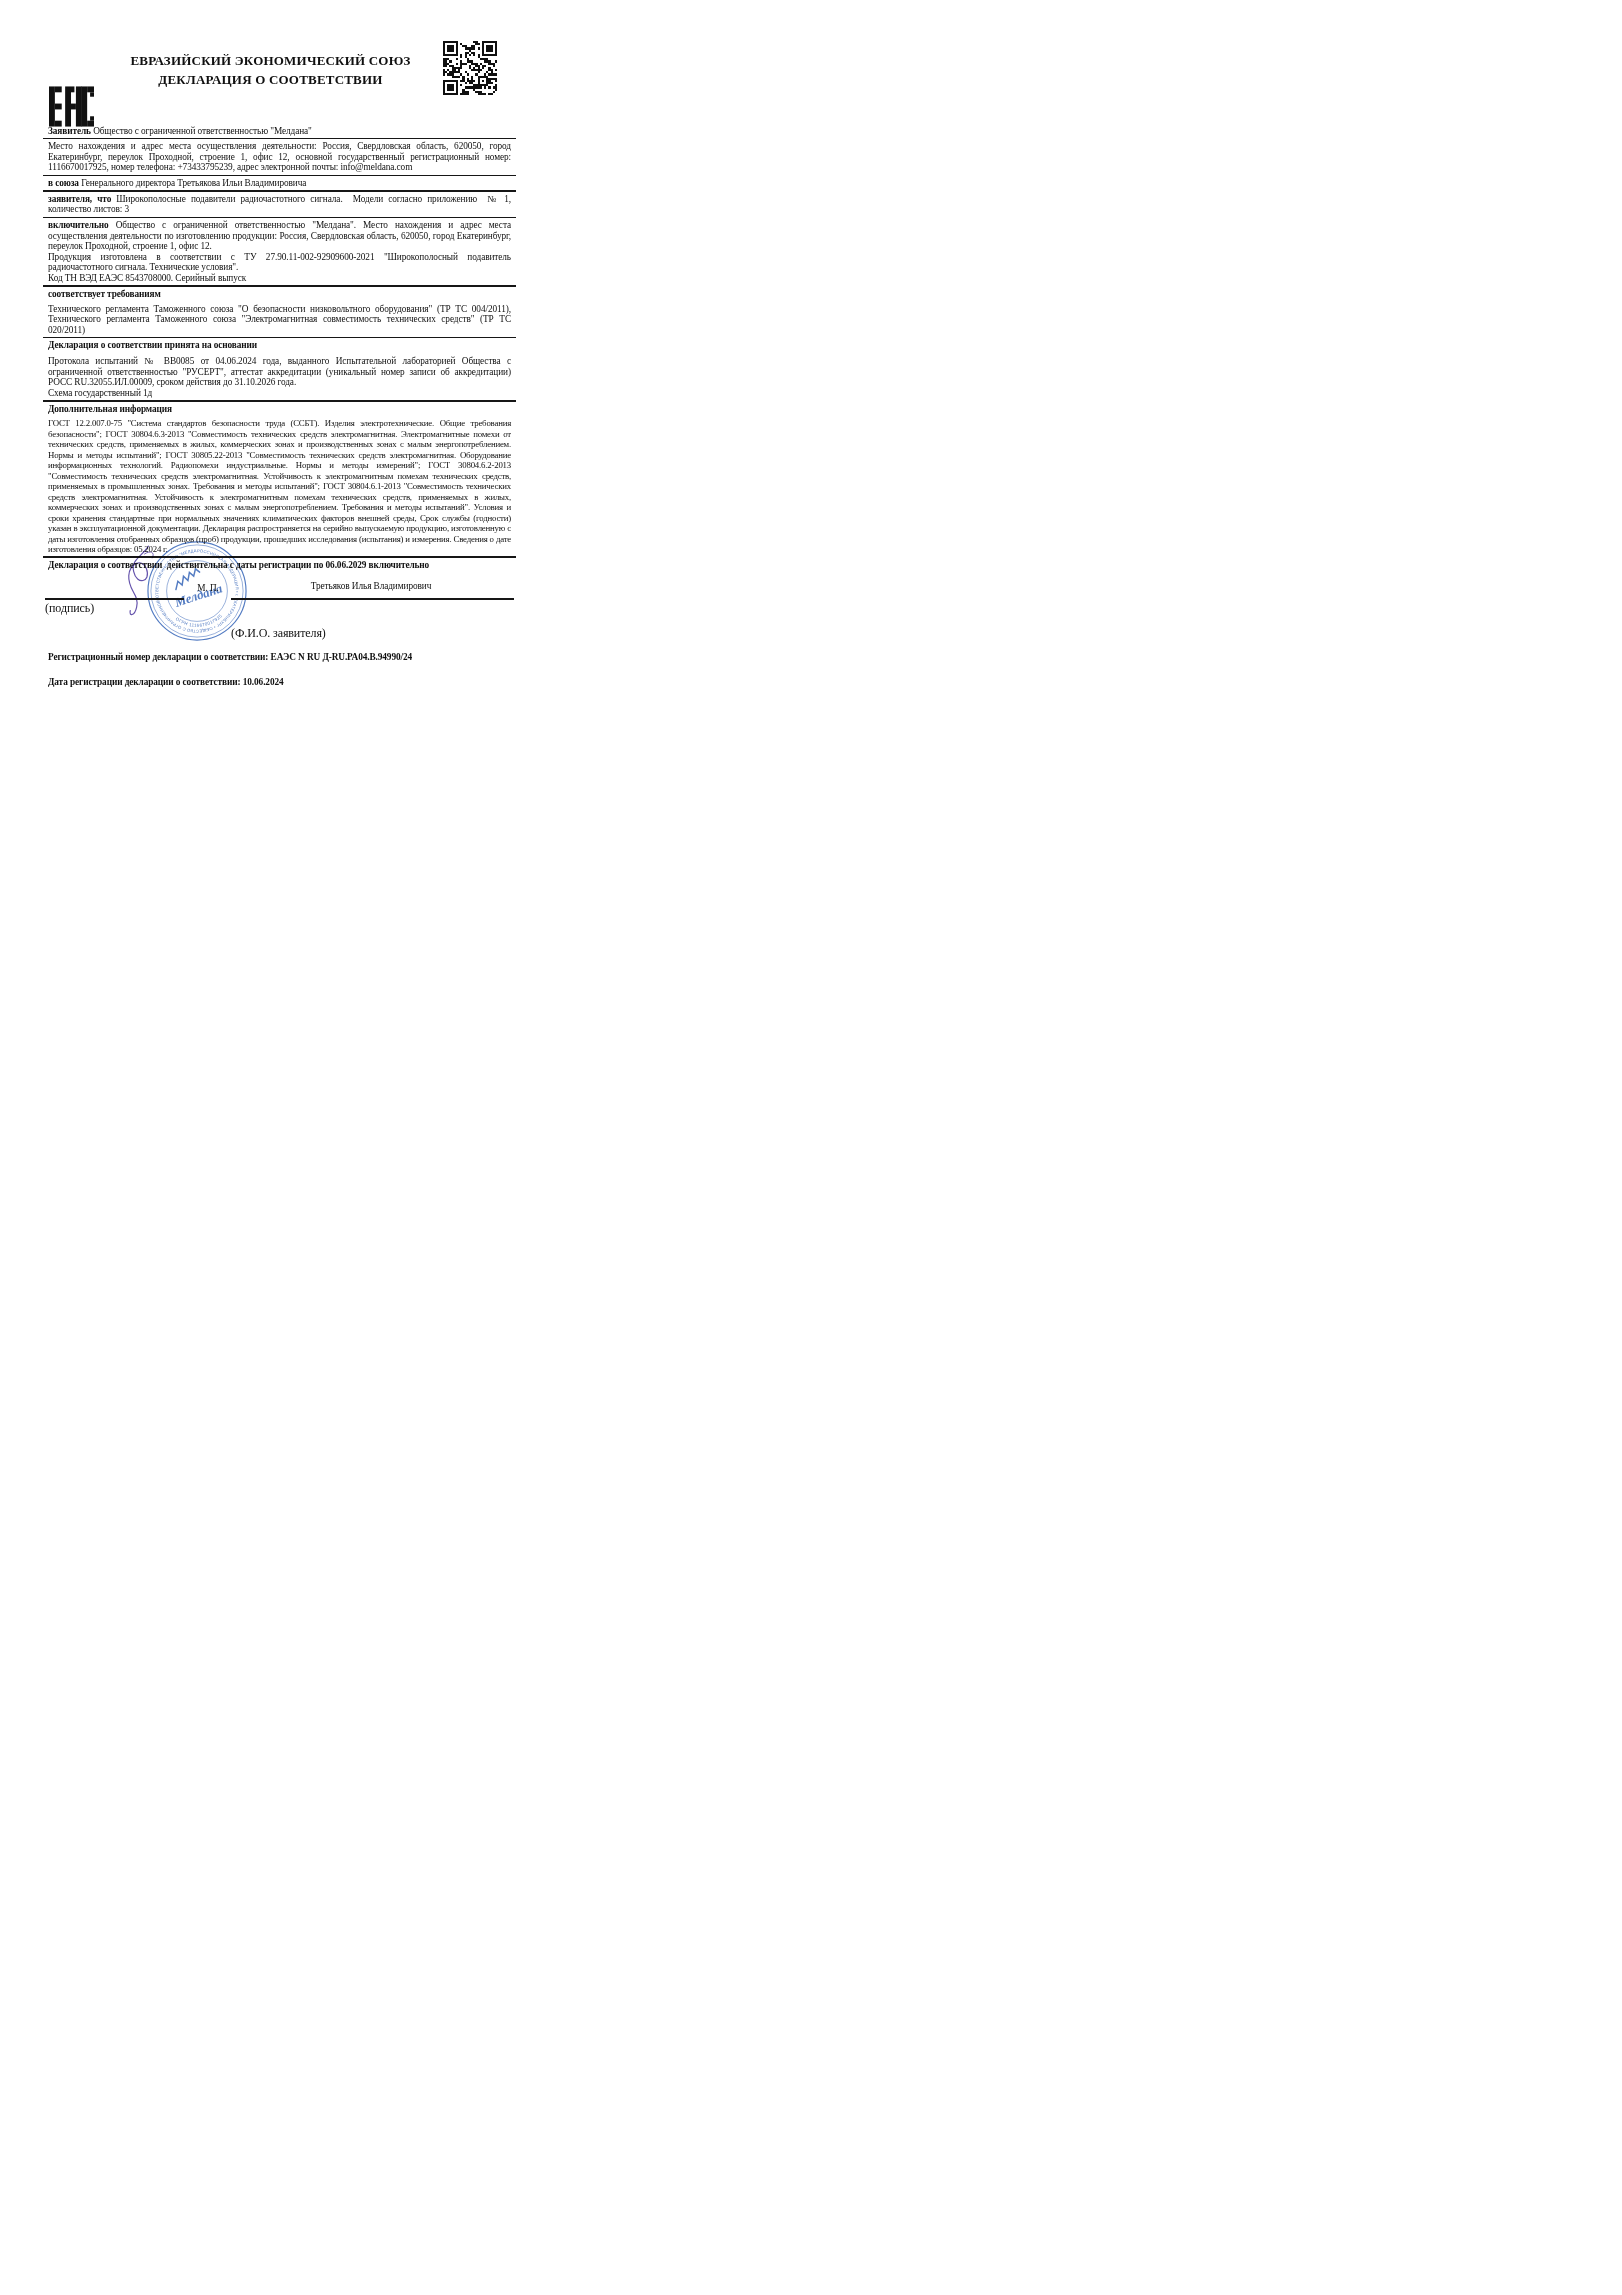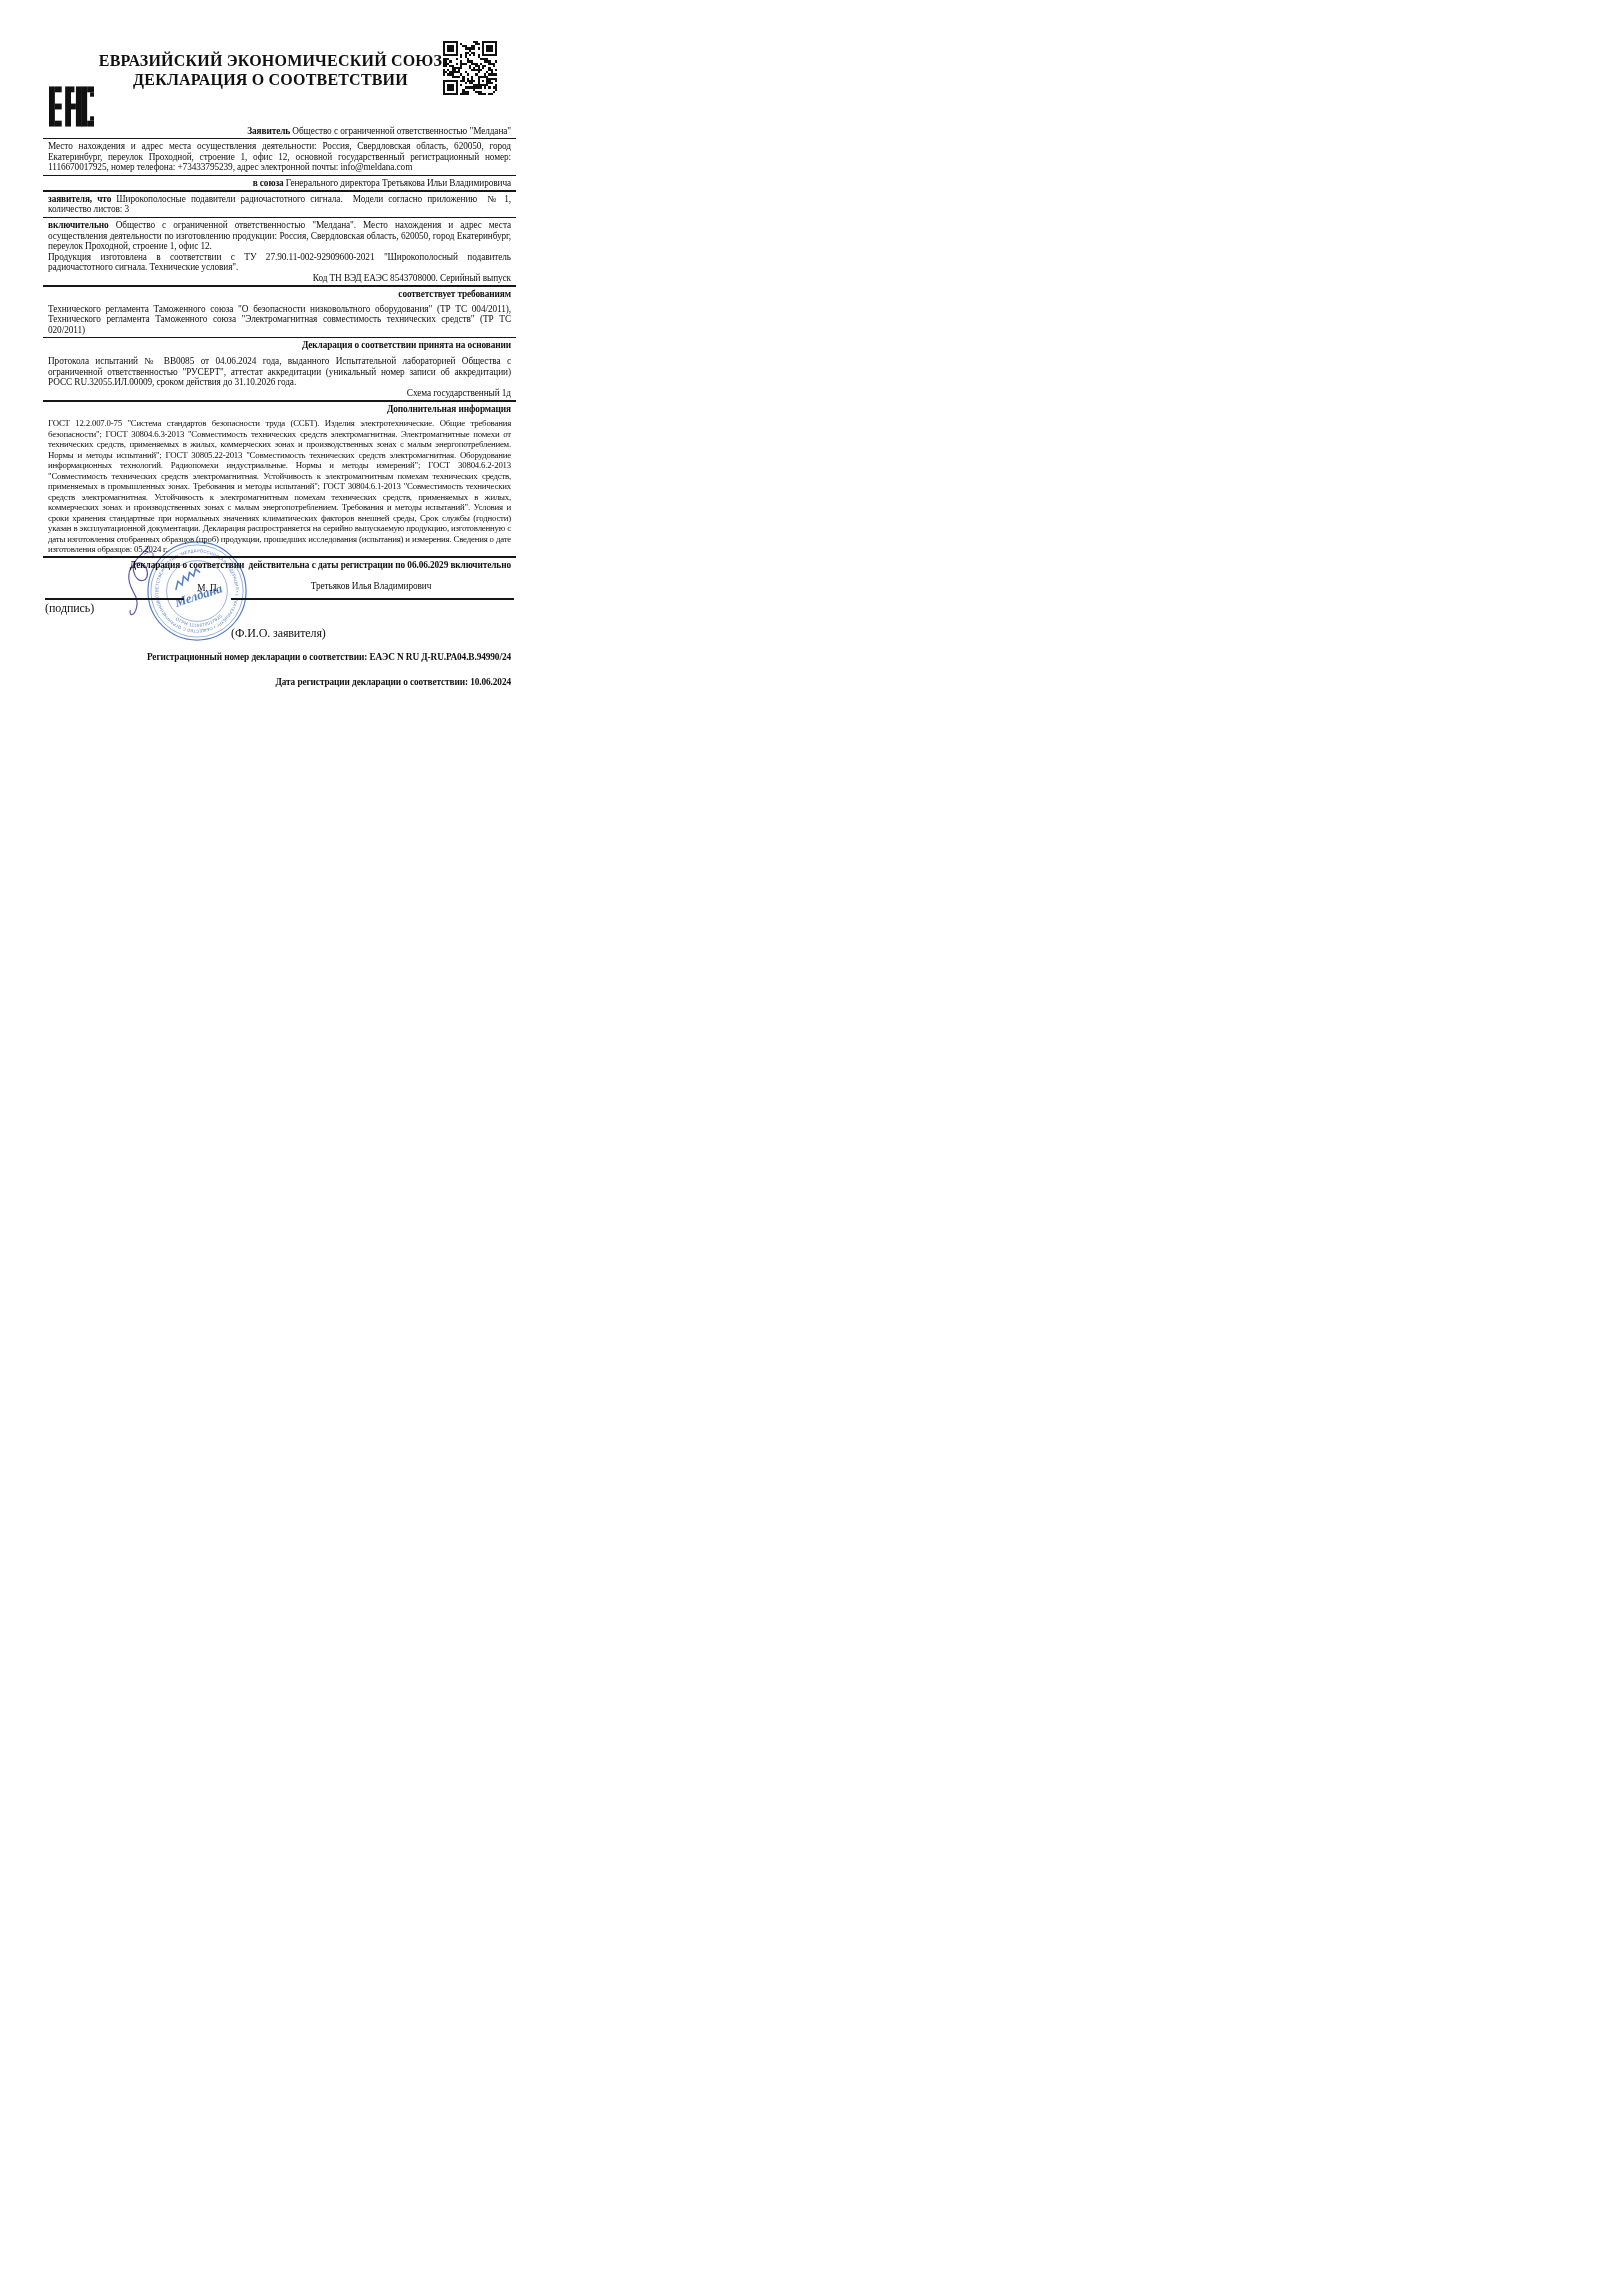--- a/index.html
+++ b/index.html
@@ -1,24 +1,24 @@
 <!DOCTYPE html>
 <html style="font-size:7.9px"><head>
 <meta charset="utf-8">
 <style>
   html,body{margin:0;padding:0;background:#ffffff;}
   #doc{position:relative;width:541px;height:765px;background:#fff;overflow:hidden;
        font-family:"Liberation Serif","DejaVu Serif",serif;color:#101010;}
   .header{position:relative;height:124px;}
   .titles{position:absolute;left:0;top:51px;width:100%;text-align:center;
-          font-weight:bold;font-size:16px;line-height:19px;letter-spacing:0.2px;}
+          font-weight:bold;font-size:13px;line-height:19px;letter-spacing:0.2px;}
   .eac{position:absolute;left:49px;top:86px;width:45px;height:41px;}
   .qr{position:absolute;left:443px;top:41px;width:54px;height:54px;}
   .content{padding:1.5px 30px 0 48px;font-size:9.3px;letter-spacing:-0.1px;}
-  .row{line-height:10.8px;min-height:10.8px;text-align:right;}
+  .row{line-height:10.8px;min-height:10.8px;}
   .b{font-weight:bold;}
   .para{line-height:10.6px;text-align:justify;}
   .small{font-size:8.8px;line-height:10.5px;letter-spacing:-0.2px;}
   .hr{height:1.5px;background:#161616;margin:1.5px -4.9px 2px -4.9px;}
   .gap-top{margin-top:4.9px;}
   .gap-top-sm{margin-top:3.9px;}
   .sig-block{position:relative;height:48px;margin-top:4.9px;}
   .mp{position:absolute;left:133px;top:7.9px;width:54px;text-align:center;}
   .fio-name{position:absolute;left:183px;top:5.4px;width:280px;text-align:center;}
   .sigline{position:absolute;top:22.6px;height:1.5px;background:#161616;}

